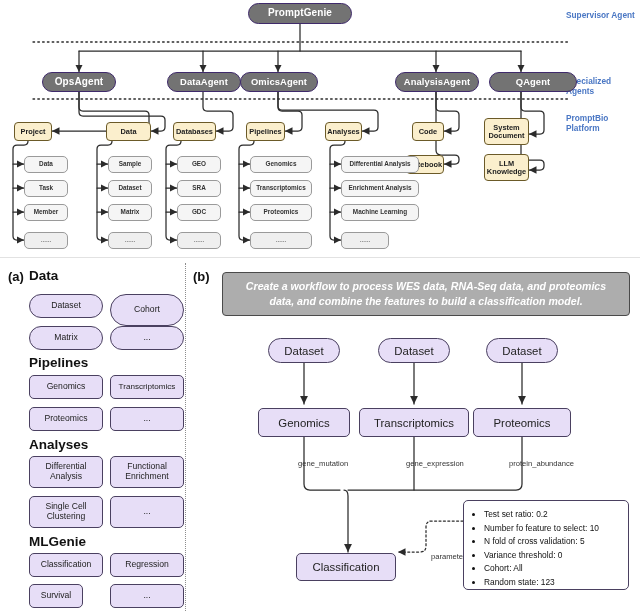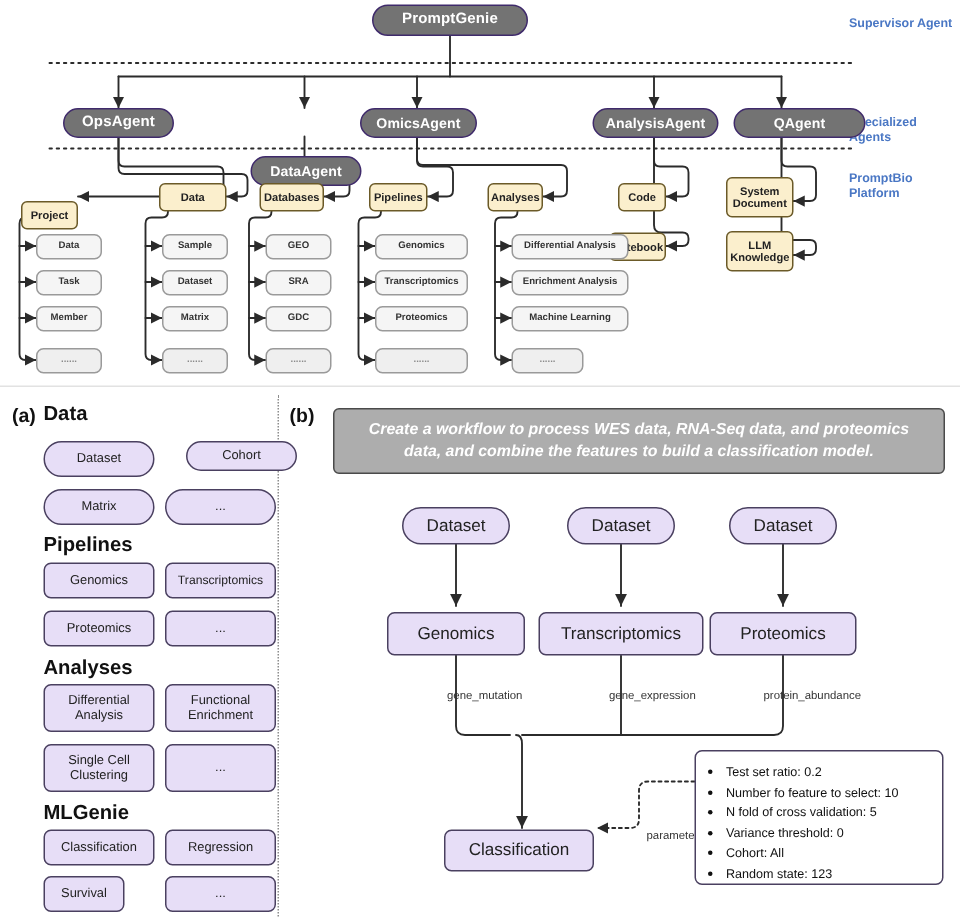--- a/index.html
+++ b/index.html
@@ -136,26 +136,26 @@
     </g>
   </svg>
 
   <div class="band-label" style="left:566px;top:10px;">Supervisor Agent</div>
   <div class="band-label" style="left:566px;top:76px;">Specialized Agents</div>
   <div class="band-label" style="left:566px;top:113px;">PromptBio Platform</div>
 
   <div class="node agent" style="left:248px;top:3px;width:104px;height:21px;font-size:10px;">PromptGenie</div>
 
   <div class="node agent" style="left:42px;top:72px;width:74px;height:20px;font-size:10px;">OpsAgent</div>
-  <div class="node agent" style="left:167px;top:72px;width:74px;height:20px;font-size:9.4px;margin-top:32px;">DataAgent</div>
+  <div class="node agent" style="left:167px;top:72px;width:74px;height:20px;font-size:9.4px;">DataAgent</div>
   <div class="node agent" style="left:240px;top:72px;width:78px;height:20px;font-size:9.4px;">OmicsAgent</div>
   <div class="node agent" style="left:395px;top:72px;width:84px;height:20px;font-size:9.4px;">AnalysisAgent</div>
   <div class="node agent" style="left:489px;top:72px;width:88px;height:20px;font-size:9.4px;">QAgent</div>
 
-  <div class="node beige" style="left:14px;top:122px;width:38px;height:19px;font-size:7.4px;margin-top:12px;">Project</div>
+  <div class="node beige" style="left:14px;top:122px;width:38px;height:19px;font-size:7.4px;">Project</div>
   <div class="node beige" style="left:106px;top:122px;width:45px;height:19px;font-size:7.4px;">Data</div>
   <div class="node beige" style="left:173px;top:122px;width:43px;height:19px;font-size:7.4px;">Databases</div>
   <div class="node beige" style="left:246px;top:122px;width:39px;height:19px;font-size:7.4px;">Pipelines</div>
   <div class="node beige" style="left:325px;top:122px;width:37px;height:19px;font-size:7.4px;">Analyses</div>
   <div class="node beige" style="left:412px;top:122px;width:32px;height:19px;font-size:7.4px;">Code</div>
   <div class="node beige" style="left:406px;top:155px;width:38px;height:19px;font-size:7.4px;">Notebook</div>
   <div class="node beige" style="left:484px;top:118px;width:45px;height:27px;font-size:7.4px;padding:0 2px;">System Document</div>
   <div class="node beige" style="left:484px;top:154px;width:45px;height:27px;font-size:7.4px;padding:0 2px;">LLM Knowledge</div>
 
   <div class="node leaf" style="left:24px;top:156px;width:44px;height:17px;font-size:6.4px;">Data</div>
@@ -183,21 +183,21 @@
   <div class="node leaf" style="left:341px;top:204px;width:78px;height:17px;font-size:6.4px;">Machine Learning</div>
   <div class="node leaf dots" style="left:341px;top:232px;width:48px;height:17px;font-size:6.4px;">......</div>
 
   <div class="hsep"></div>
   <div class="vsep"></div>
 
   <div class="panel-tag" style="left:8px;top:269px;">(a)</div>
 
   <div class="sec-head" style="left:29px;top:268px;">Data</div>
   <div class="a-cell lilac-pill" style="left:29px;top:294px;width:74px;height:24px;">Dataset</div>
-  <div class="a-cell lilac-pill" style="left:124px;top:294px;width:74px;height:20px;">Cohort</div>
+  <div class="a-cell lilac-pill" style="left:110px;top:294px;width:74px;height:32px;">Cohort</div>
   <div class="a-cell lilac-pill" style="left:29px;top:326px;width:74px;height:24px;">Matrix</div>
   <div class="a-cell lilac-pill" style="left:110px;top:326px;width:74px;height:24px;">...</div>
 
   <div class="sec-head" style="left:29px;top:355px;">Pipelines</div>
   <div class="a-cell lilac-rect" style="left:29px;top:375px;width:74px;height:24px;">Genomics</div>
   <div class="a-cell lilac-rect" style="left:110px;top:375px;width:74px;height:24px;font-size:8.1px;">Transcriptomics</div>
   <div class="a-cell lilac-rect" style="left:29px;top:407px;width:74px;height:24px;">Proteomics</div>
   <div class="a-cell lilac-rect" style="left:110px;top:407px;width:74px;height:24px;">...</div>
 
   <div class="sec-head" style="left:29px;top:437px;">Analyses</div>

